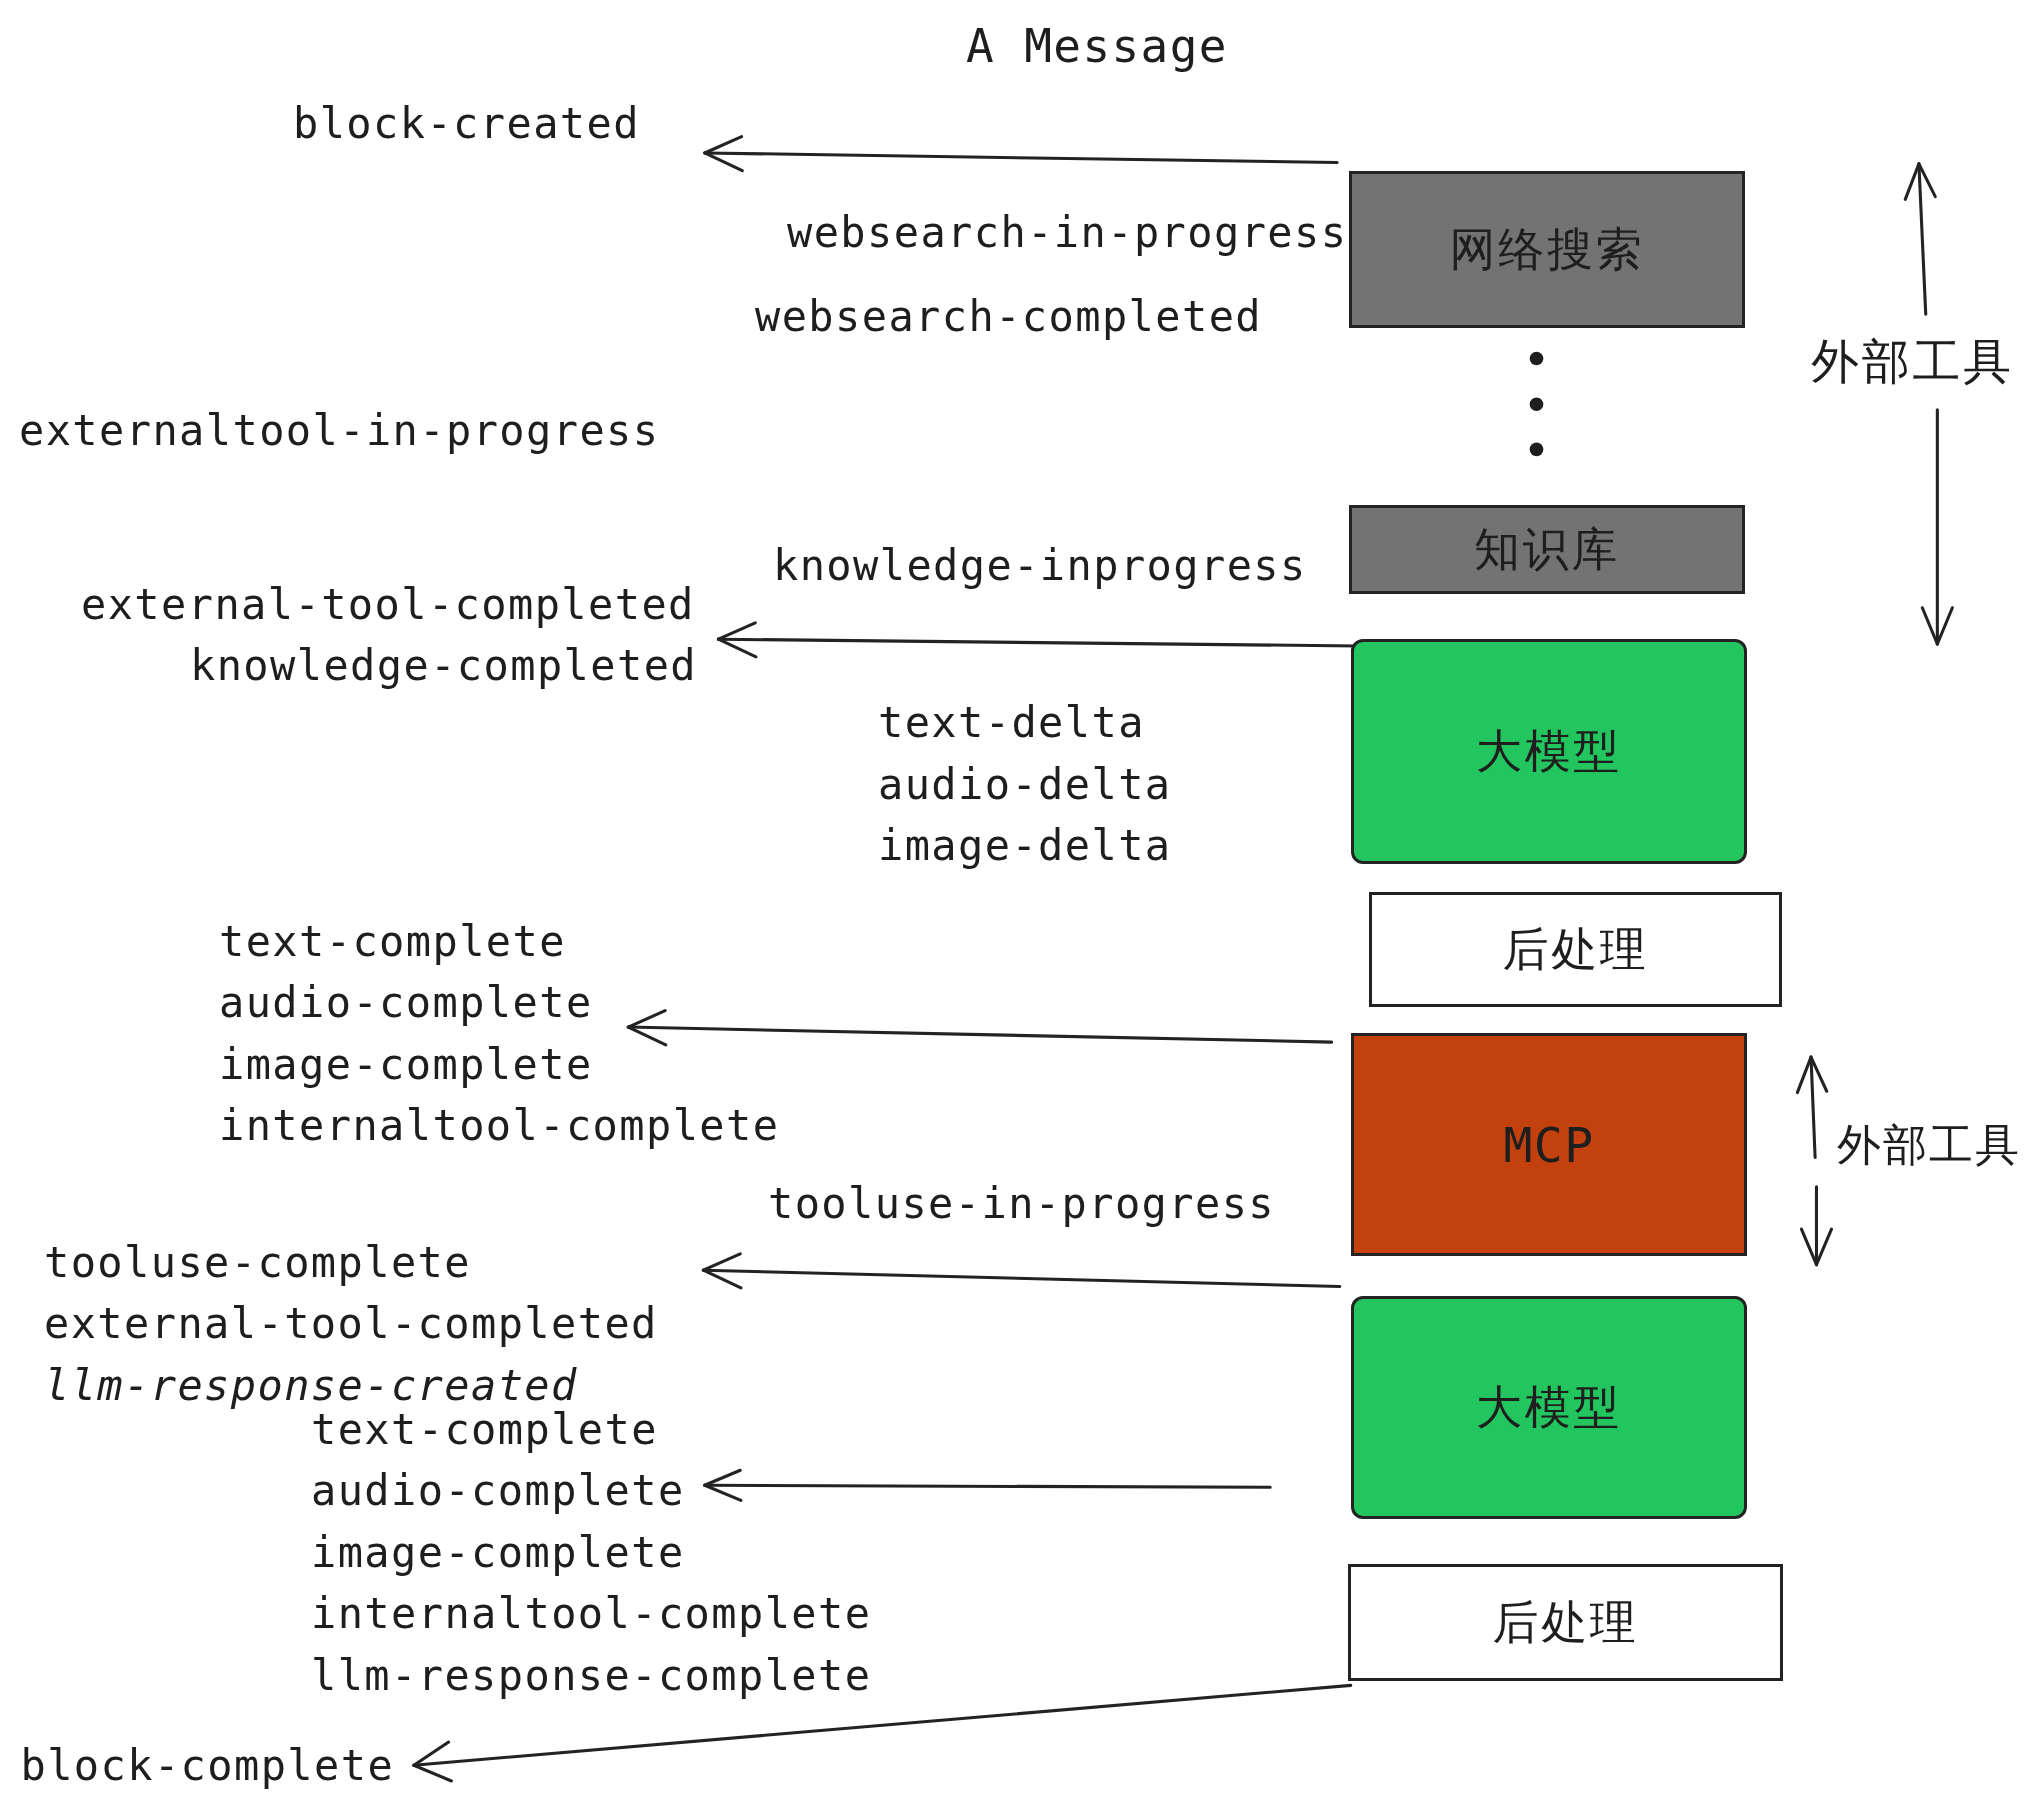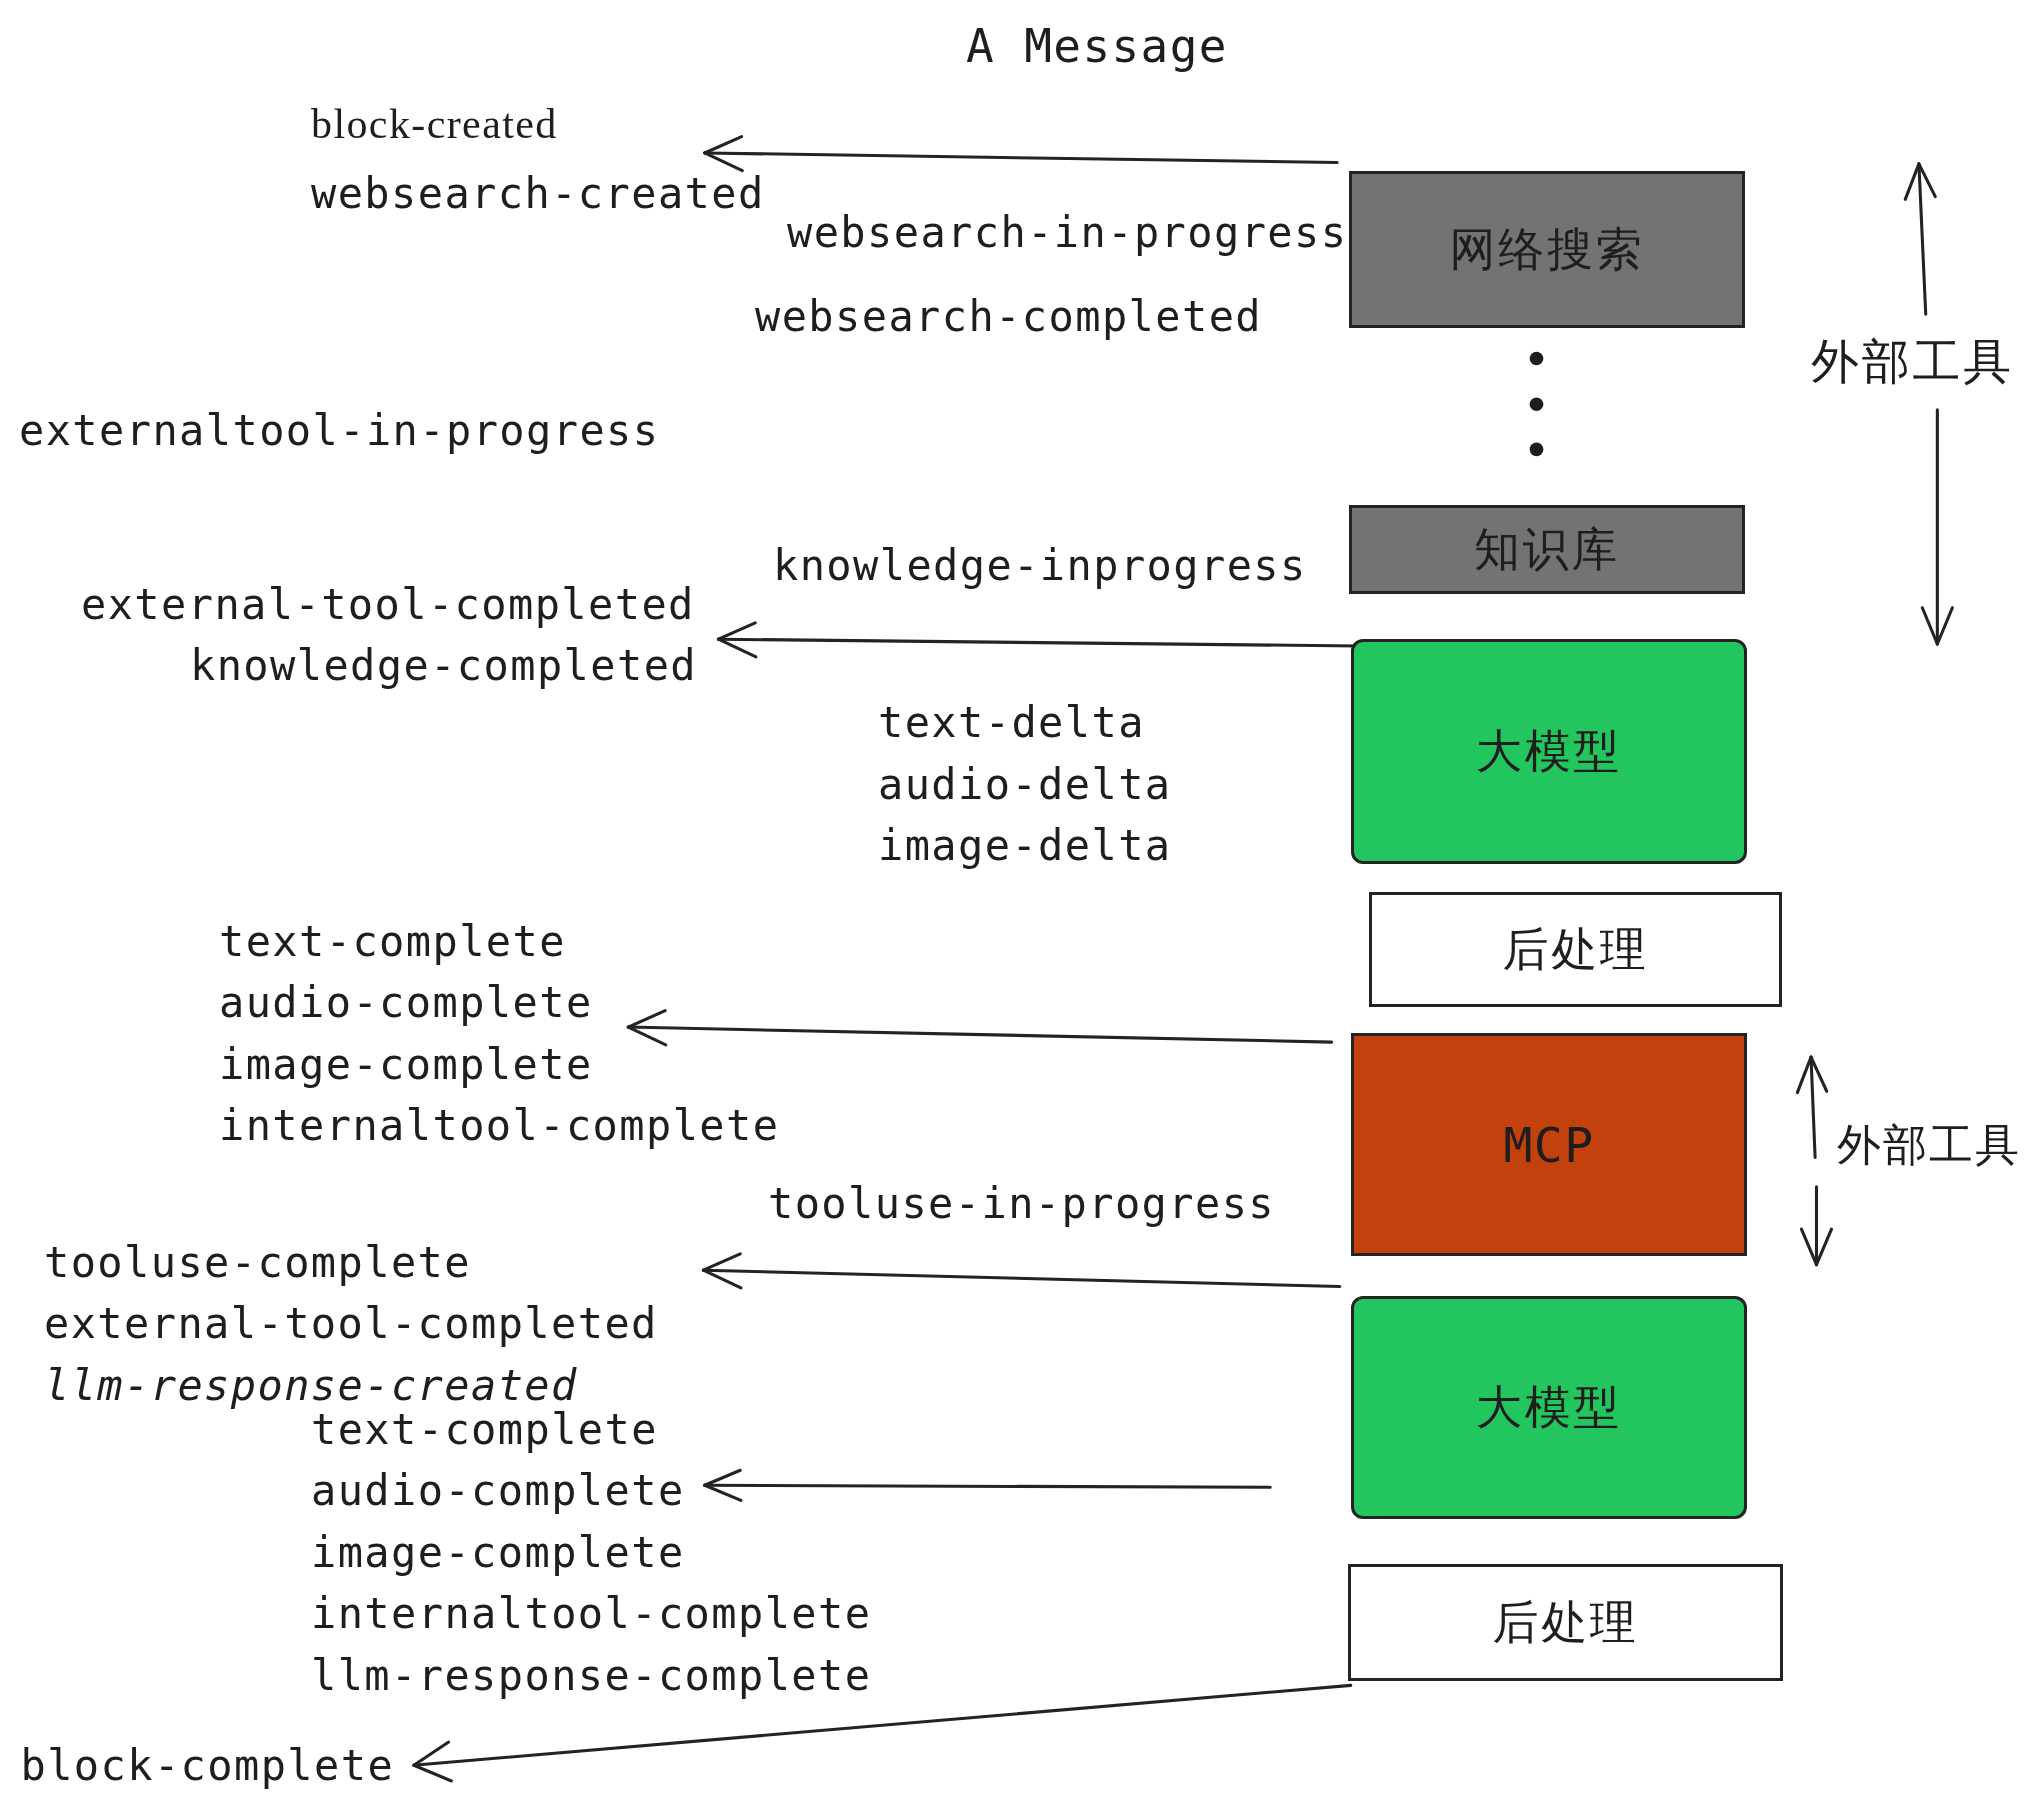--- a/index.html
+++ b/index.html
@@ -170,22 +170,21 @@
     <span class="box-label">大模型</span>
   </div>
 
   <div class="flow-box bg-white" style="left:1348px; top:1564px; width:435px; height:117px;">
     <span class="box-label">后处理</span>
   </div>
 
   <div class="side-annotation" style="left:1811px; top:330px;">外部工具</div>
   <div class="side-annotation small" style="left:1837px; top:1116px;">外部工具</div>
 
-  <div class="event-label" style="left:311px;  top:101px;font-family:Liberation Serif, serif;">block-created</div>
-  <div class="event-label" style="left:311px;  top:171px;">websearch-created</div>
+  <div class="event-label" style="left:293px;  top:101px;">block-created</div>
   <div class="event-label" style="left:787px; top:210px;">websearch-in-progress</div>
   <div class="event-label" style="left:755px; top:294px;">websearch-completed</div>
   <div class="event-label" style="left:19px;   top:408px;">externaltool-in-progress</div>
   <div class="event-label" style="left:773px; top:543px;">knowledge-inprogress</div>
   <div class="event-label" style="left:81px;  top:582px;">external-tool-completed</div>
   <div class="event-label" style="left:190px;  top:643px;">knowledge-completed</div>
   <div class="event-label" style="left:878px; top:700px;">text-delta</div>
   <div class="event-label" style="left:878px; top:762px;">audio-delta</div>
   <div class="event-label" style="left:878px; top:823px;">image-delta</div>
   <div class="event-label" style="left:219px;  top:919px;">text-complete</div>

